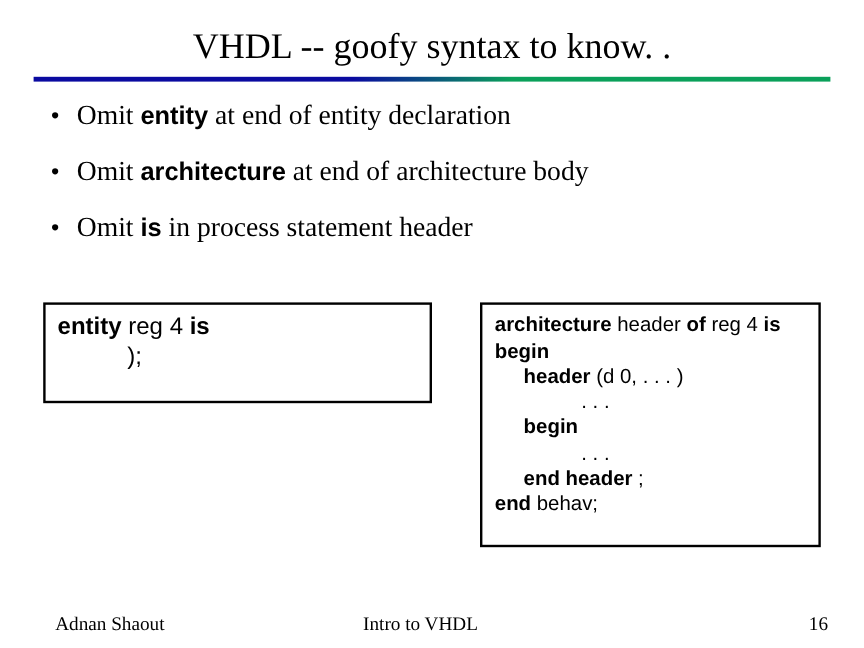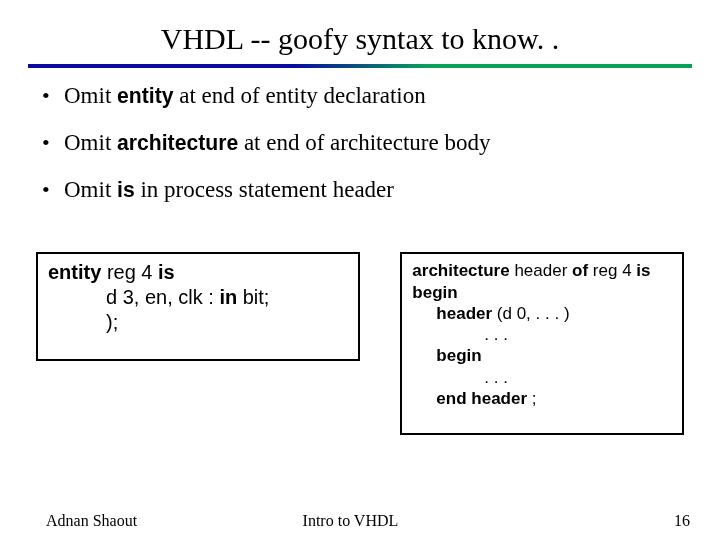--- a/index.html
+++ b/index.html
@@ -109,23 +109,20 @@
     <li>
       <span>Omit </span><span class="kw">is</span><span> in process statement header</span>
     </li>
   </ul>
 
   <div class="codes">
 
     <div class="code-box code-left">
       <div><span class="b">entity</span><span> reg 4 </span><span class="b">is</span></div>
       <div>
-          <span class="ind1"><span>d 3, en, clk : </span><span class="b">in</span><span> bit;</span></span>
-        </div>
-      <div>
           <span class="ind1">);</span>
         </div>
     </div>
 
     <div class="code-box code-right">
       <div><span class="b">architecture</span><span> header </span><span class="b">of</span><span> reg 4 </span><span class="b">is</span></div>
       <div><span class="b">begin</span></div>
       <div>
           <span class="ind2"><span class="b">header</span><span> (d 0, . . . )</span></span>
         </div>
@@ -134,20 +131,21 @@
         </div>
       <div>
           <span class="ind2 b">begin</span>
         </div>
       <div>
           <span class="ind3">. . .</span>
         </div>
       <div>
           <span class="ind2"><span class="b">end header</span><span> ;</span></span>
         </div>
+      <div><span class="b">end</span><span> behav;</span></div>
     </div>
 
   </div>
 
   <div class="footer">
     <span>Adnan Shaout</span>
     <span class="center">Intro to VHDL</span>
     <span>16</span>
   </div>
 </div>

